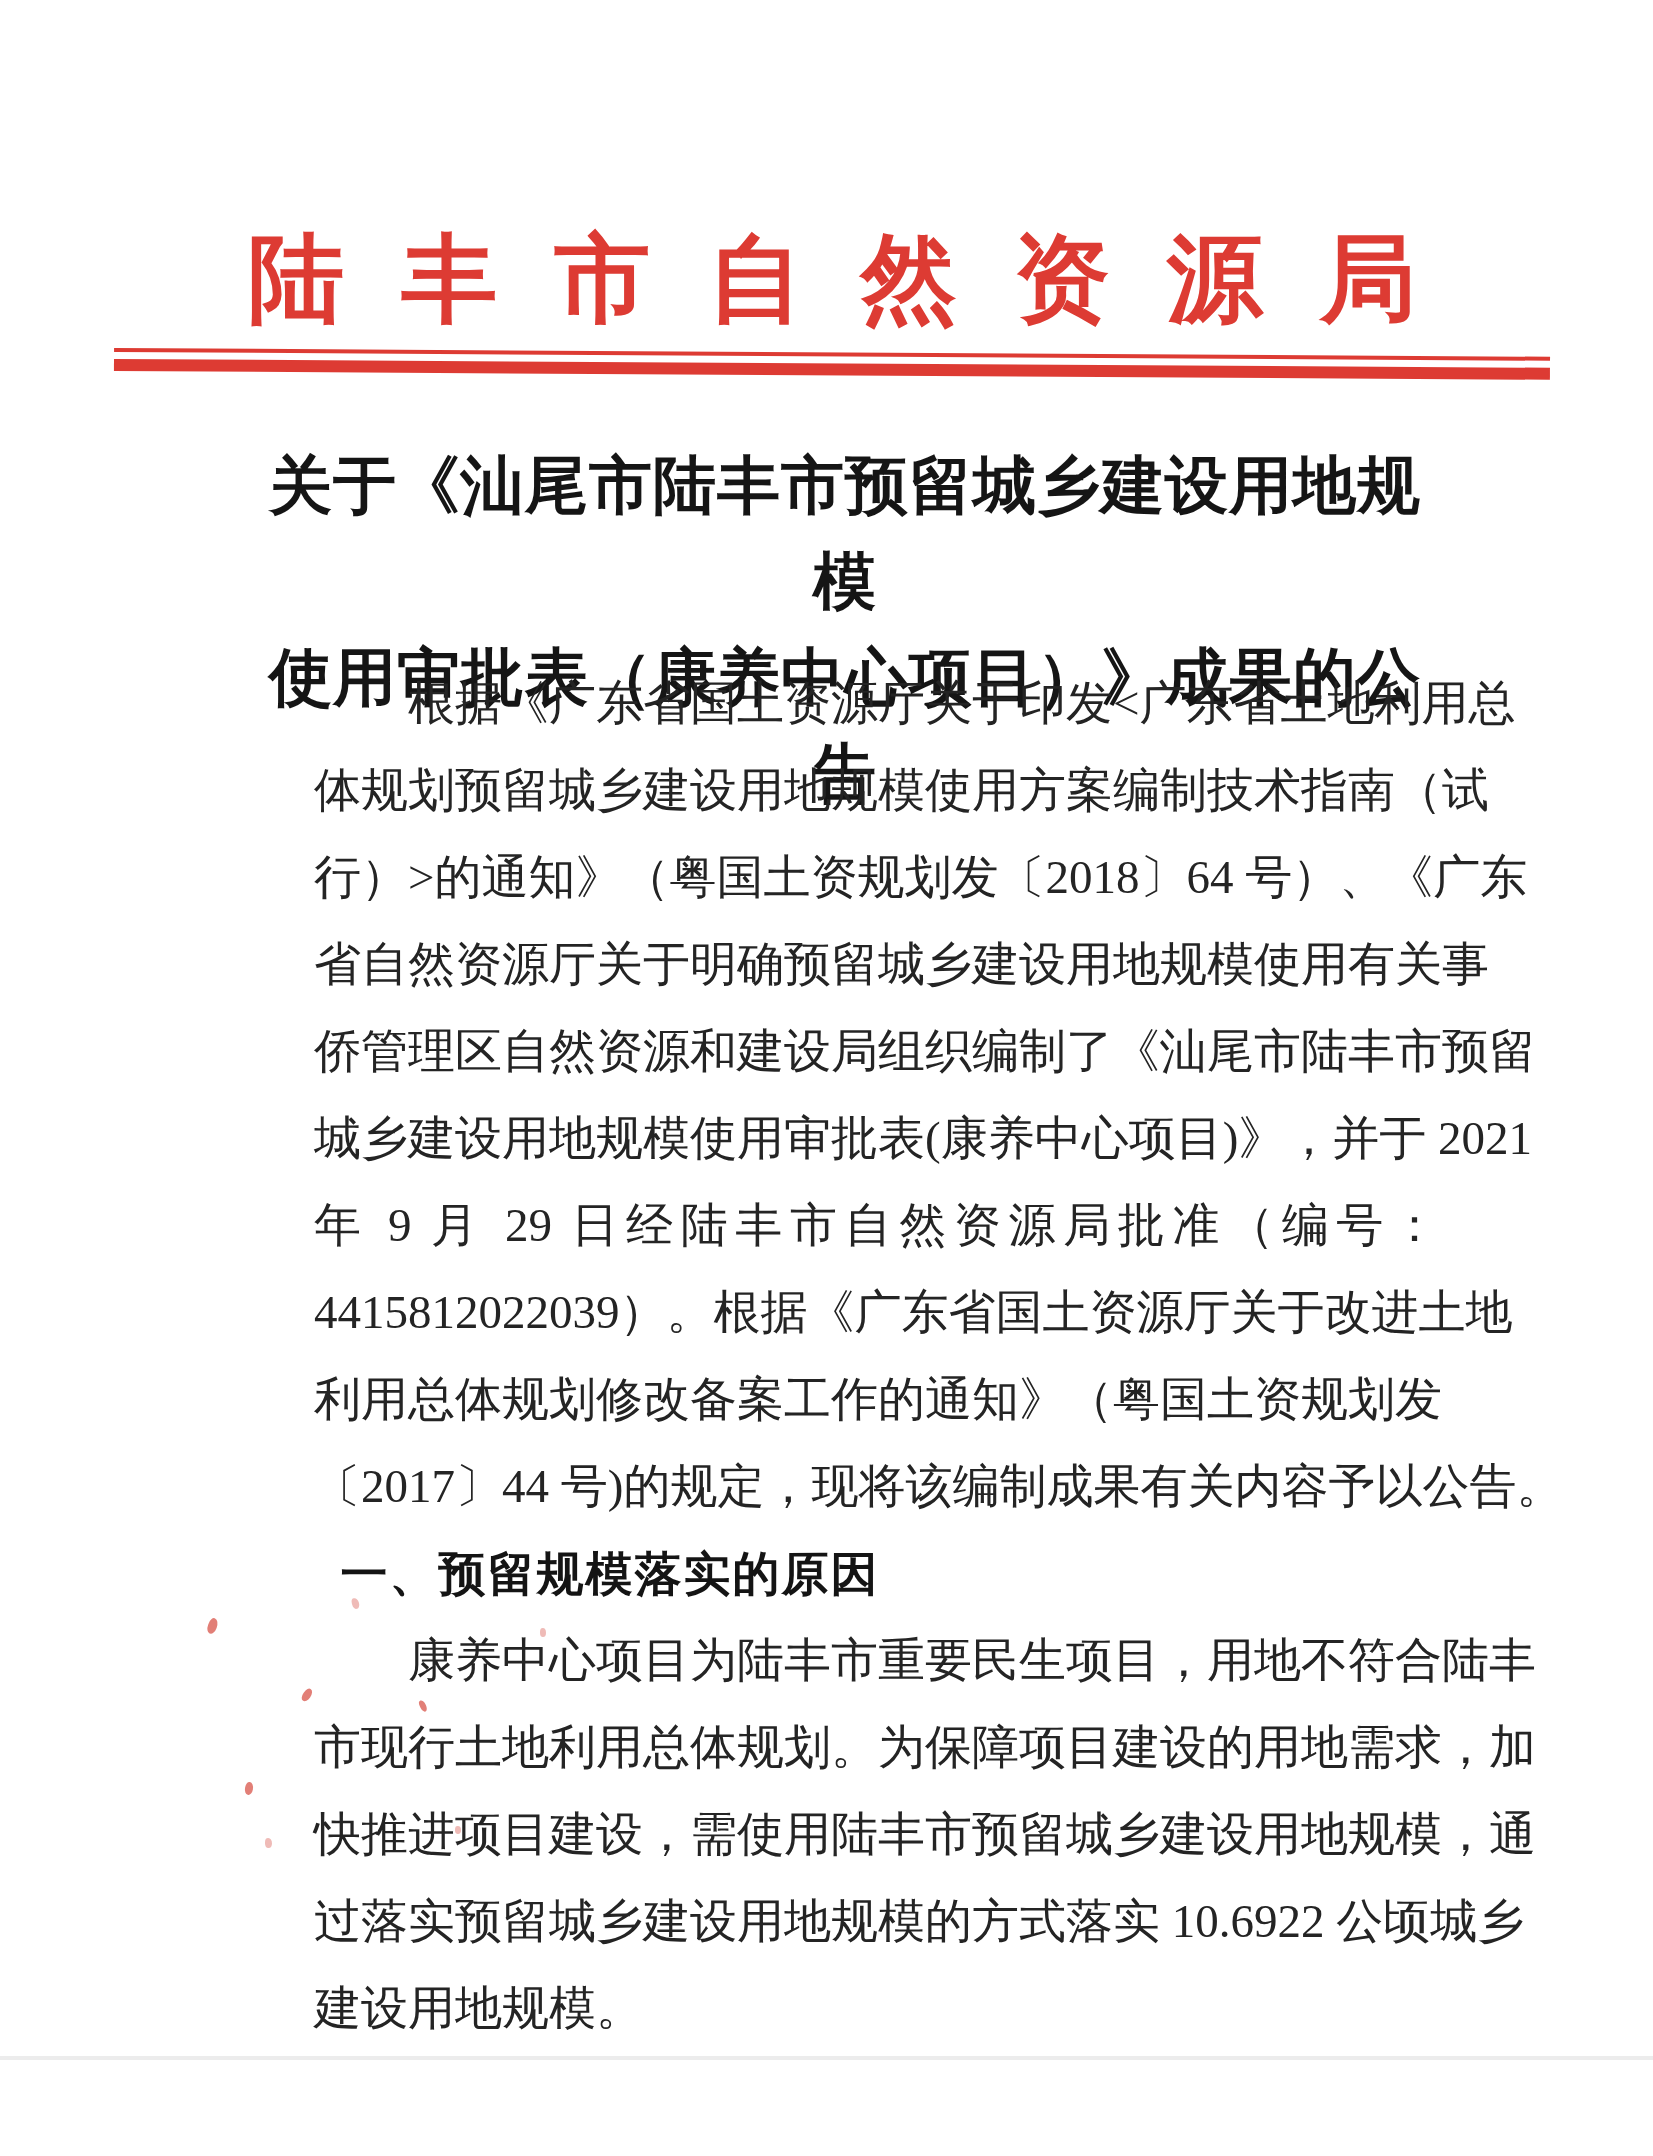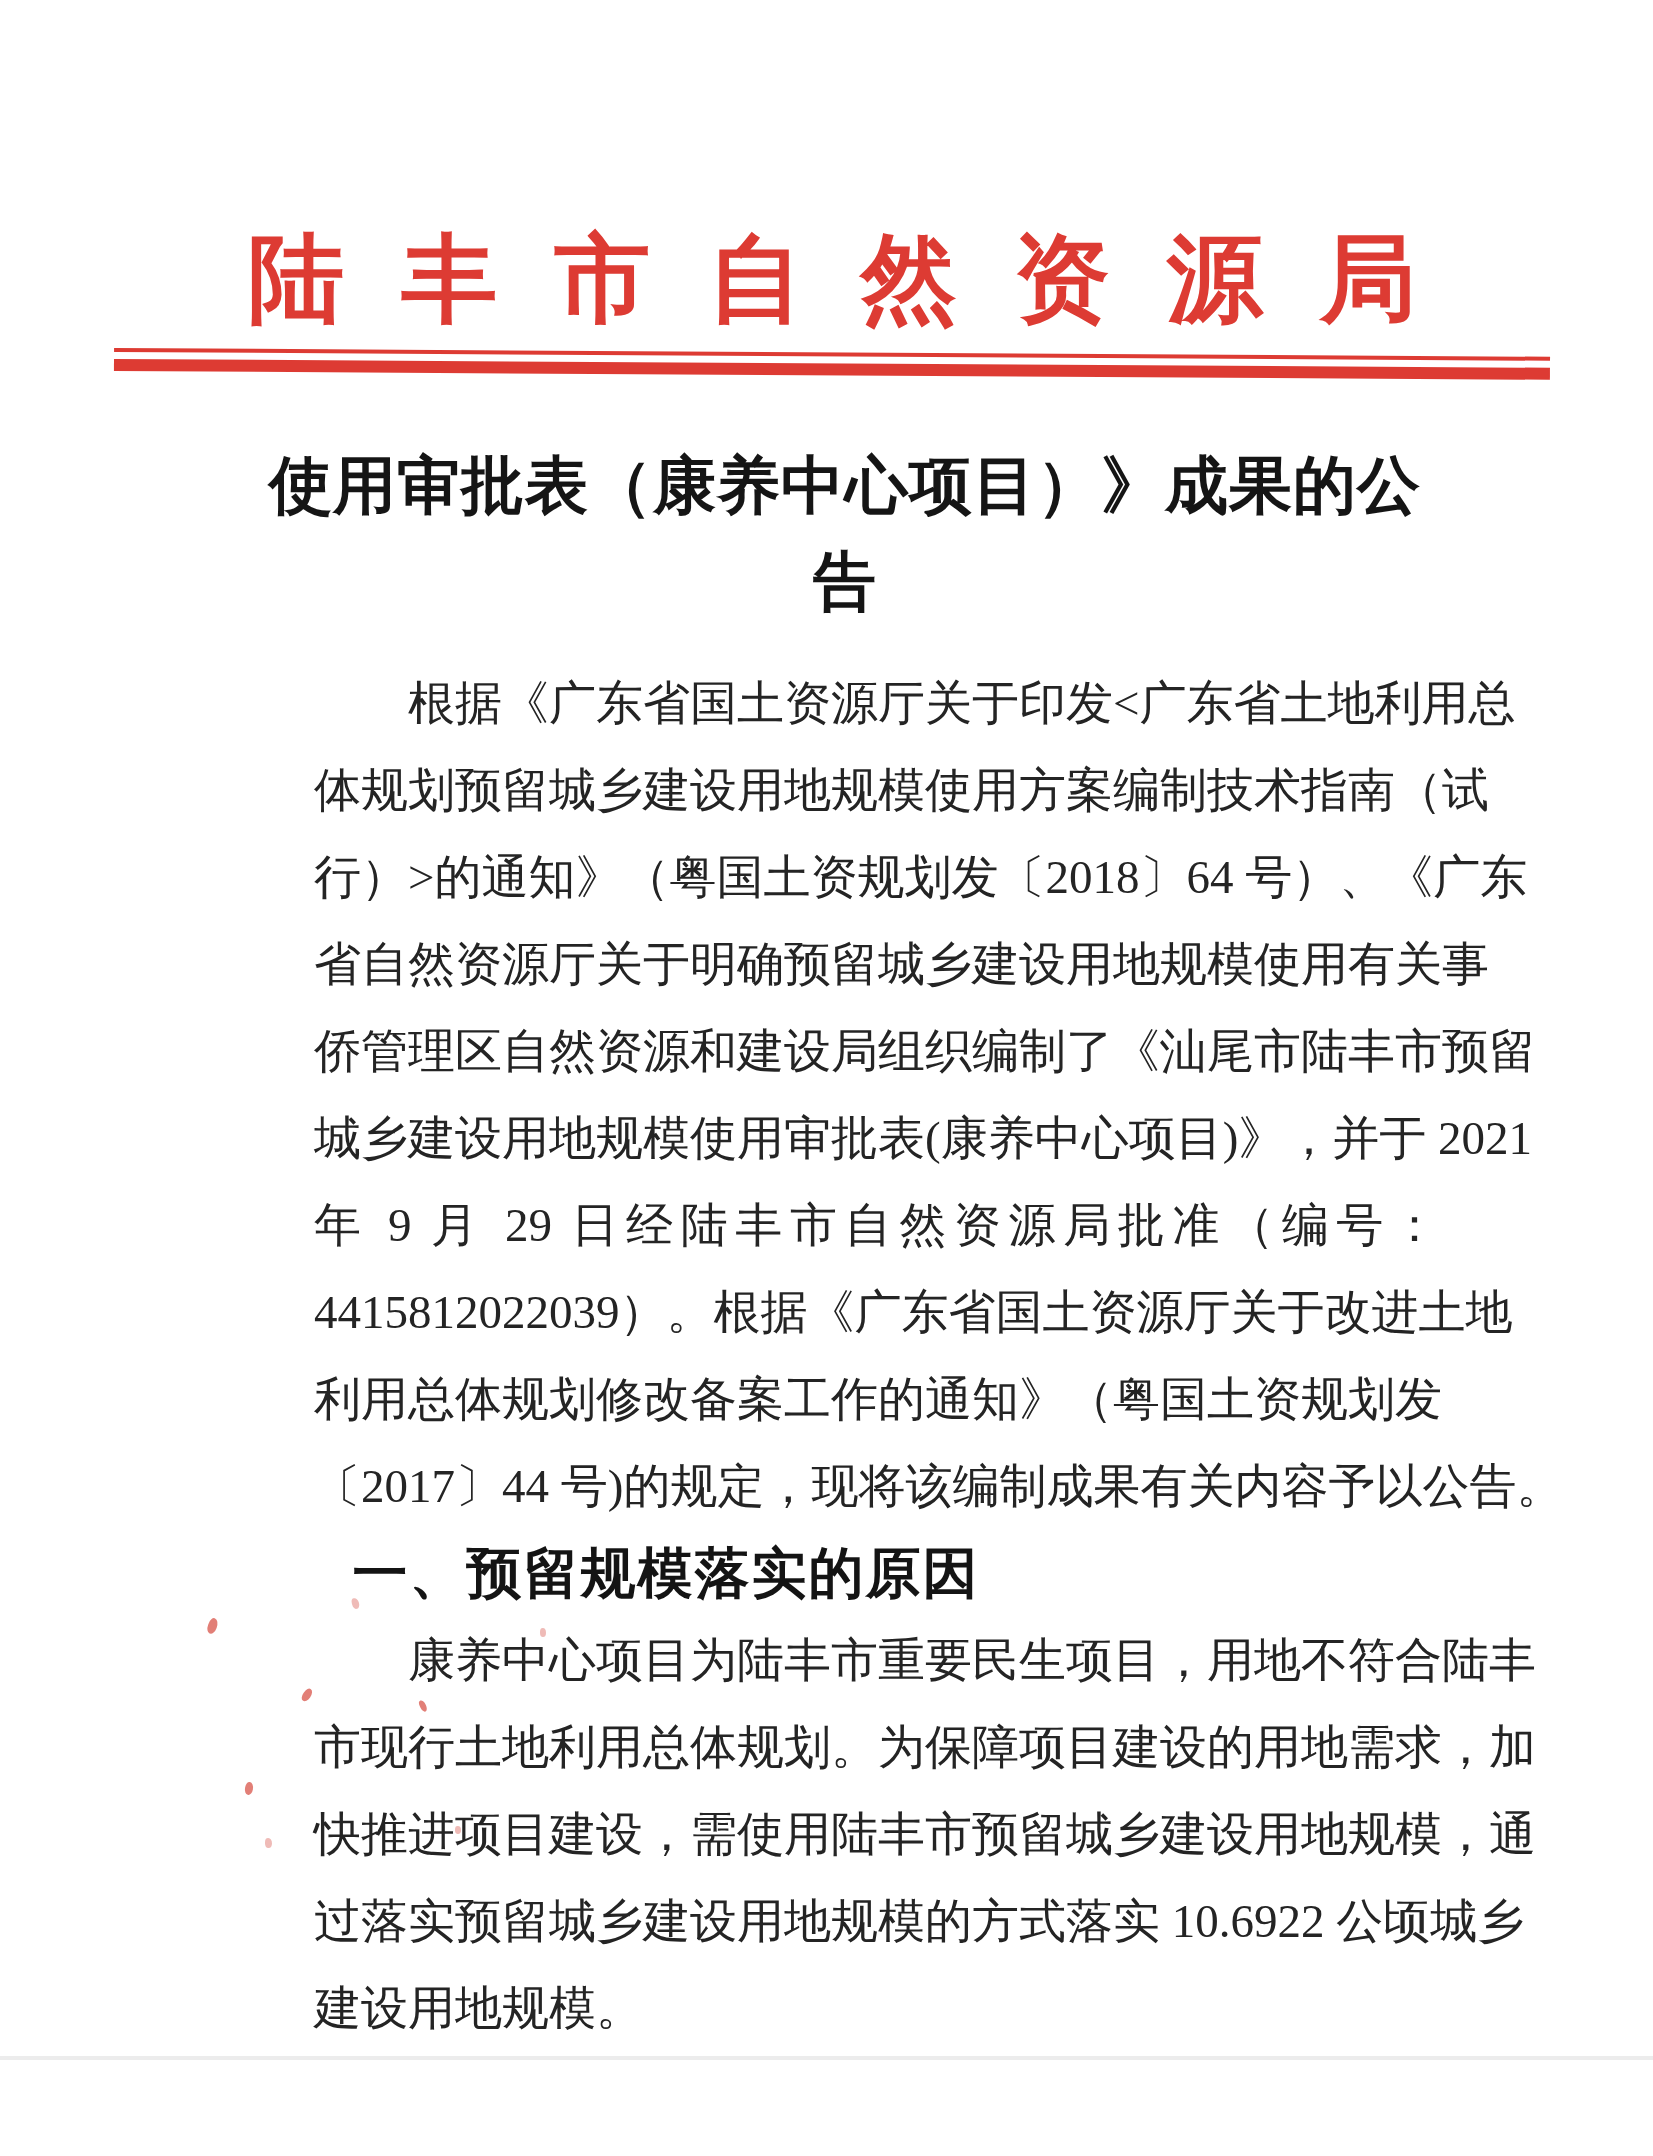--- a/index.html
+++ b/index.html
@@ -54,21 +54,21 @@
     overflow:visible;
     margin-left:44px;
   }
   .line.indent{text-indent:2em;}
   .line.flush{text-align-last:left;-moz-text-align-last:left;}
   .section-heading{
     height:87px;line-height:87px;
     font-family:"Liberation Sans","DejaVu Sans",sans-serif;
     font-weight:bold;color:#141414;
     text-indent:1.5em;
-    font-size:55px;
+    font-size:47px;
     letter-spacing:2px;
   }
 
   
   .speck{position:absolute;background:#d8544a;border-radius:45% 55% 50% 50%;opacity:.75;}
   .speck.light{opacity:.4;}
   .streak{position:absolute;left:0;top:2056px;width:1653px;height:4px;background:#ececec;}
 </style>
 </head>
 <body>
@@ -76,20 +76,21 @@
 <div class="sheet">
 
   <div class="agency">陆丰市自然资源局</div>
 
   <div class="rules">
     <div class="rule-thin"></div>
     <div class="rule-thick"></div>
   </div>
 
   <div class="doc-title">
+    <div>关于《汕尾市陆丰市预留城乡建设用地规模</div>
     <div>使用审批表（康养中心项目）》成果的公告</div>
   </div>
 
   <div class="body-text">
     <div>
         <div class="line indent">根据《广东省国土资源厅关于印发&lt;广东省土地利用总</div>
         <div class="line">体规划预留城乡建设用地规模使用方案编制技术指南（试</div>
         <div class="line">行）&gt;的通知》（粤国土资规划发〔2018〕64 号）、《广东</div>
         <div class="line">省自然资源厅关于明确预留城乡建设用地规模使用有关事</div>
         <div class="line">侨管理区自然资源和建设局组织编制了《汕尾市陆丰市预留</div>

